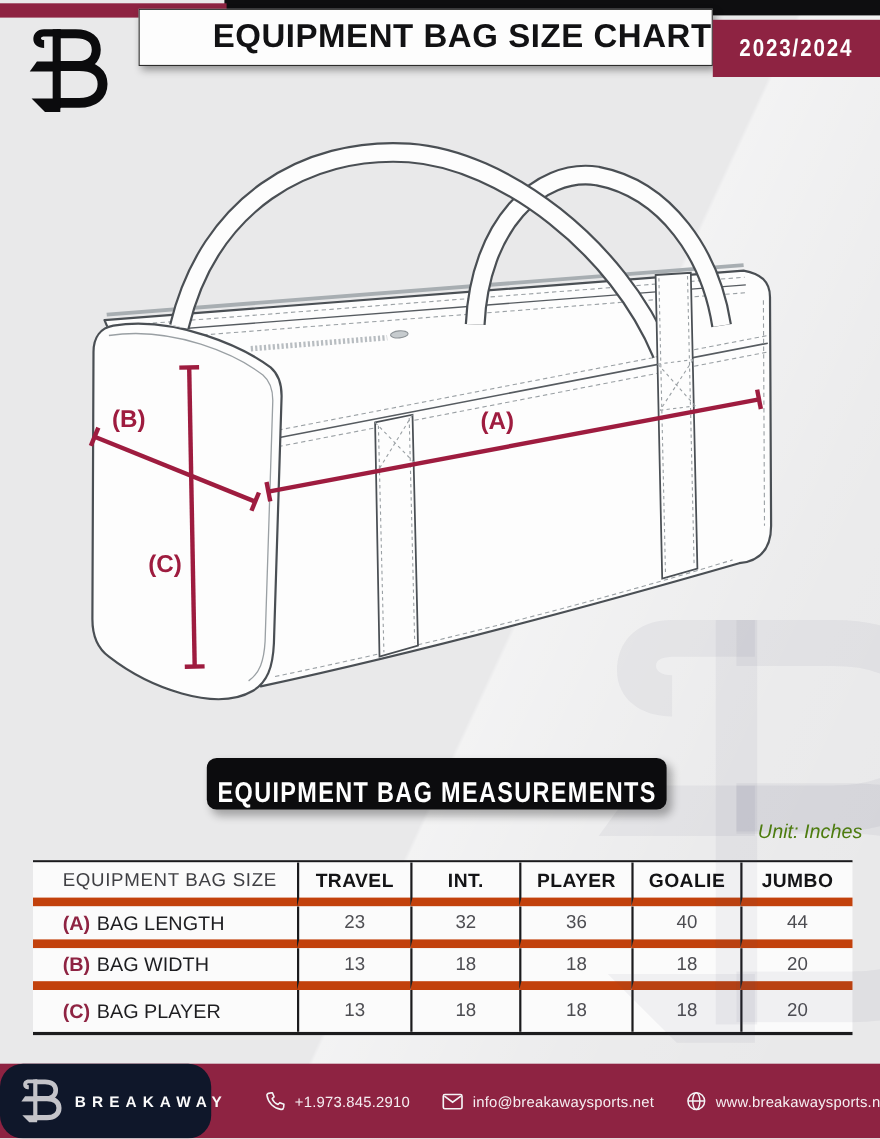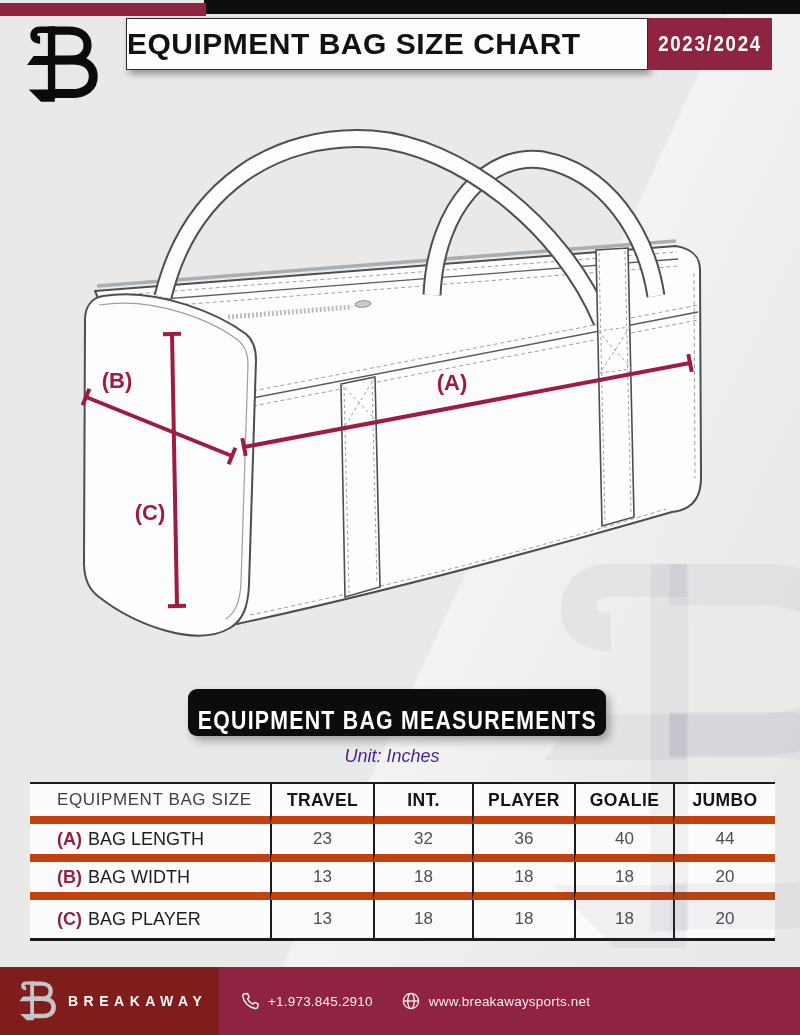--- a/index.html
+++ b/index.html
@@ -10,28 +10,28 @@
   
   .swoosh {
     position:absolute; inset:0; z-index:1; pointer-events:none;
     background:linear-gradient(115deg, rgba(255,255,255,0) 57%, rgba(255,255,255,0.45) 57.3%, rgba(255,255,255,0.12) 76%, rgba(255,255,255,0) 92%);
   }
   
   .topbar-black { position:absolute; left:204px; top:0; width:596px; height:14px; background:#0e0e10; z-index:7; }
   .topbar-maroon { position:absolute; left:0; top:3px; width:206px; height:13px; background:#8e2342; z-index:7; }
   .logo-box { position:absolute; left:26px; top:20px; width:74px; height:85px; z-index:8; color:#0b0b0d; }
   .title-box {
-    position:absolute; left:126px; top:18px; width:522px; height:52px; z-index:8;
+    position:absolute; left:126px; top:8px; width:522px; height:52px; z-index:8;
     background:#fdfdfd; border:1.5px solid #2c2c2c; box-sizing:border-box;
     box-shadow:3px 4px 7px rgba(0,0,0,0.38);
-    display:flex; align-items:center; justify-content:flex-start;
+    display:flex; align-items:center; justify-content:flex-end;
   }
   .title-box span { font-size:30px; font-weight:800; letter-spacing:0.5px; color:#121214; white-space:nowrap; }
   .season-box {
-    position:absolute; left:648px; top:18px; width:124px; height:52px; z-index:8;
+    position:absolute; left:648px; top:18px; width:152px; height:52px; z-index:8;
     background:#8e2342; display:flex; align-items:center; justify-content:center;
   }
   .season-box span {
     color:#fff; font-weight:700; font-size:22px; letter-spacing:2px;
     transform:scaleX(0.85); white-space:nowrap;
   }
   
   .bag-svg { position:absolute; left:0; top:0; z-index:2; }
   
   .watermark { position:absolute; left:540px; top:530px; z-index:5; color:rgba(70,70,95,0.06); pointer-events:none; }
@@ -40,21 +40,21 @@
     position:absolute; left:188px; top:689px; width:418px; height:47px; z-index:6;
     background:#0c0c0e; border-radius:9px; box-shadow:4px 5px 8px rgba(0,0,0,0.3);
     display:flex; align-items:flex-end; justify-content:center;
   }
   .banner span {
     color:#fff; font-weight:700; font-size:26px; letter-spacing:1.5px;
     transform:scaleX(0.82); white-space:nowrap;
   }
   .unit-label {
     position:absolute; left:0; top:746px; width:784px; z-index:6;
-    text-align:center; font-style:italic; font-size:18px; color:#4c1d95;
+    text-align:right; font-style:italic; font-size:18px; color:#4d7c0f;
   }
   
   .size-table {
     position:absolute; left:30px; top:782px; width:745px; z-index:4;
     display:grid; grid-template-columns:240px 103px 99px 102px 99px 102px;
     border-top:2px solid #1b1b1d; border-bottom:3.5px solid #1b1b1d;
   }
   .cell {
     background:rgba(252,252,252,0.92);
     display:flex; align-items:center; justify-content:center;
@@ -64,21 +64,21 @@
   .cell.vline { border-left:2px solid #1b1b1d;text-align:center; }
   .cell.lastrow { border-bottom:none; }
   .cell.namecol { justify-content:flex-start; padding-left:27px; }
   .hdr-name { font-size:17px; color:#404044; letter-spacing:0.6px; }
   .hdr-col { font-size:17.5px; font-weight:700; color:#141416; letter-spacing:0.4px; }
   .row-key { font-size:18px; font-weight:700; color:#8e2342; margin-right:6px; }
   .row-label { font-size:18px; color:#1d1d20; }
   .val { font-size:17px; color:#4d4d52; }
   
   .footer { position:absolute; left:0; top:967px; width:800px; height:68px; background:#8e2342; z-index:7; }
-  .footer-black { position:absolute; left:0; top:0; width:219px; height:68px; background:#7f1d1d; }
+  .footer-black { position:absolute; left:0; top:0; width:192px; height:68px; background:#0f172a;border-radius:21px; }
   .footer-logo { position:absolute; left:19px; top:11px; color:#c4c4c9; }
   .footer-brand {
     position:absolute; left:68px; top:0; height:68px; display:flex; align-items:center;
     color:#fafafa; font-size:14px; font-weight:700; letter-spacing:5.5px; white-space:nowrap;
   }
   .contacts {
     position:absolute; left:240px; top:0; height:68px; right:6px;
     display:flex; align-items:center; gap:28px;
   }
   .contact { display:flex; align-items:center; gap:8px; color:#f6eef2; font-size:13.5px; letter-spacing:0.2px; white-space:nowrap; }
@@ -299,20 +299,29 @@
       <div class="contact">
         <span class="cicon">
           <svg width="20" height="20" viewBox="0 0 21 21" fill="none" stroke="#f4f4f6" stroke-width="1.5" stroke-linejoin="round">
             <path d="M5.2 2.9 L8 2.6 L9.6 6.5 L7.8 8.2 C8.8 10.7 10.9 12.8 13.4 13.8 L15.1 12 L19 13.6 L18.7 16.5 C18.5 17.8 17.4 18.6 16.1 18.4 C9.2 17.3 3.9 12 2.8 5.1 C2.6 3.9 3.8 3 5.2 2.9 Z"></path>
           </svg>
         </span>
         <span>+1.973.845.2910</span>
       </div>
       <div class="contact">
         <span class="cicon">
+          <svg width="21" height="20" viewBox="0 0 21 20" fill="none" stroke="#f4f4f6" stroke-width="1.5">
+            <rect x="2" y="4" width="17" height="13" rx="1.5"></rect>
+            <path d="M3 5.5 L10.5 11 L18 5.5"></path>
+          </svg>
+        </span>
+        <span>info@breakawaysports.net</span>
+      </div>
+      <div class="contact">
+        <span class="cicon">
           <svg width="20" height="20" viewBox="0 0 21 21" fill="none" stroke="#f4f4f6" stroke-width="1.4">
             <circle cx="10.5" cy="10.5" r="8"></circle>
             <ellipse cx="10.5" cy="10.5" rx="3.4" ry="8"></ellipse>
             <path d="M2.5 10.5 H18.5"></path>
           </svg>
         </span>
         <span>www.breakawaysports.net</span>
       </div>
     </div>
   </div>

